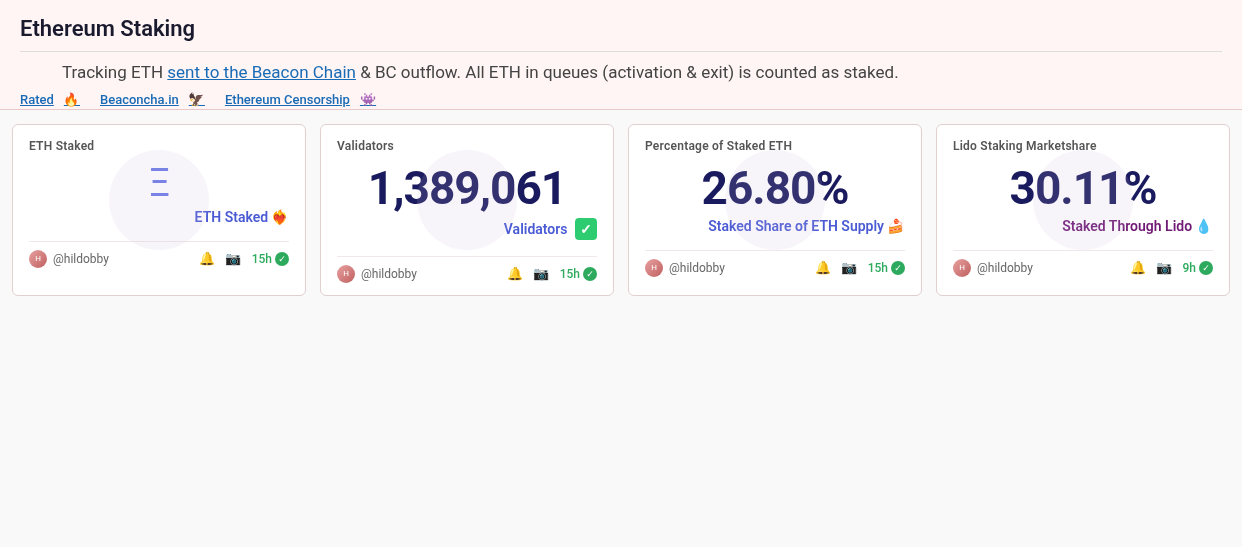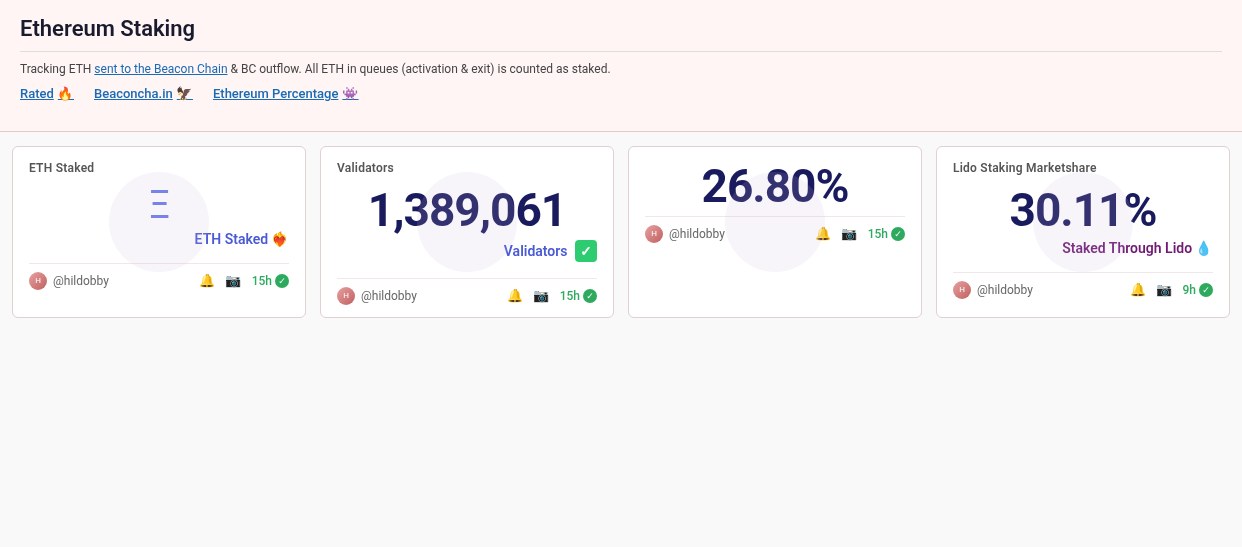--- a/index.html
+++ b/index.html
@@ -4,62 +4,63 @@
   <style>
     * { box-sizing: border-box; margin: 0; padding: 0; }
     body {
       font-family: -apple-system, BlinkMacSystemFont, 'Segoe UI', Roboto, sans-serif;
       background: #f9f9f9;
       color: #333;
     }
 
     .header-section {
       background: #fff5f5;
-      padding: 16px 20px 30px;
+      padding: 16px 20px 2px;
       border-bottom: 1px solid #e8c8c8;
     }
 
     .page-title {
       font-size: 22px;
       font-weight: 600;
       color: #1a1a2e;
       margin-bottom: 10px;
     }
 
     .divider {
       border: none;
       border-top: 1px solid #ddd;
       margin-bottom: 10px;
     }
 
     .tracking-text {
-      font-size: 12px;
+      font-size: 17px;
       color: #444;
       margin-bottom: 10px;
+      margin-left: 42px;
     }
 
     .tracking-text a {
       color: #1a6bb5;
       text-decoration: underline;
     }
 
     .links-row {
       display: flex;
       gap: 20px;
       align-items: center;
     }
 
     .links-row a {
       color: #1a6bb5;
       text-decoration: underline;
       font-size: 13px;
       font-weight: 500;
       display: flex;
       align-items: center;
-      gap: 4px;
+      gap: 10px;
     }
 
     .cards-grid {
       display: grid;
       grid-template-columns: 1fr 1fr 1fr 1fr;
       gap: 14px;
       padding: 14px 12px;
     }
 
     .card {
@@ -220,21 +221,21 @@
   <div class="links-row">
     <a href="#">
       <span>Rated</span>
       <span>🔥</span>
     </a>
     <a href="#">
       <span>Beaconcha.in</span>
       <span>🦅</span>
     </a>
     <a href="#">
-      <span>Ethereum Percentage</span>
+      <span>Ethereum Censorship</span>
       <span>👾</span>
     </a>
   </div>
 </div>
 
 <div class="cards-grid">
 
   <div class="card">
     <div class="card-label">ETH Staked</div>
     <div class="watermark-circle"></div>
@@ -279,23 +280,27 @@
         <span class="icon-btn">📷</span>
         <div class="time-badge">
           <span>15h</span>
           <div class="check-circle">✓</div>
         </div>
       </div>
     </div>
   </div>
 
   <div class="card">
+    <div class="card-label">Percentage of Staked ETH</div>
     <div class="watermark-circle"></div>
     <div class="card-main-value">
       <span>26.80%</span>
+    </div>
+    <div class="card-sub-label sub-label-colored">
+      Staked Share of ETH Supply <span>🍰</span>
     </div>
     <div class="card-footer">
       <div class="card-footer-left">
         <div class="avatar">H</div>
         <span>@hildobby</span>
       </div>
       <div class="card-footer-right">
         <span class="icon-btn">🔔</span>
         <span class="icon-btn">📷</span>
         <div class="time-badge">

